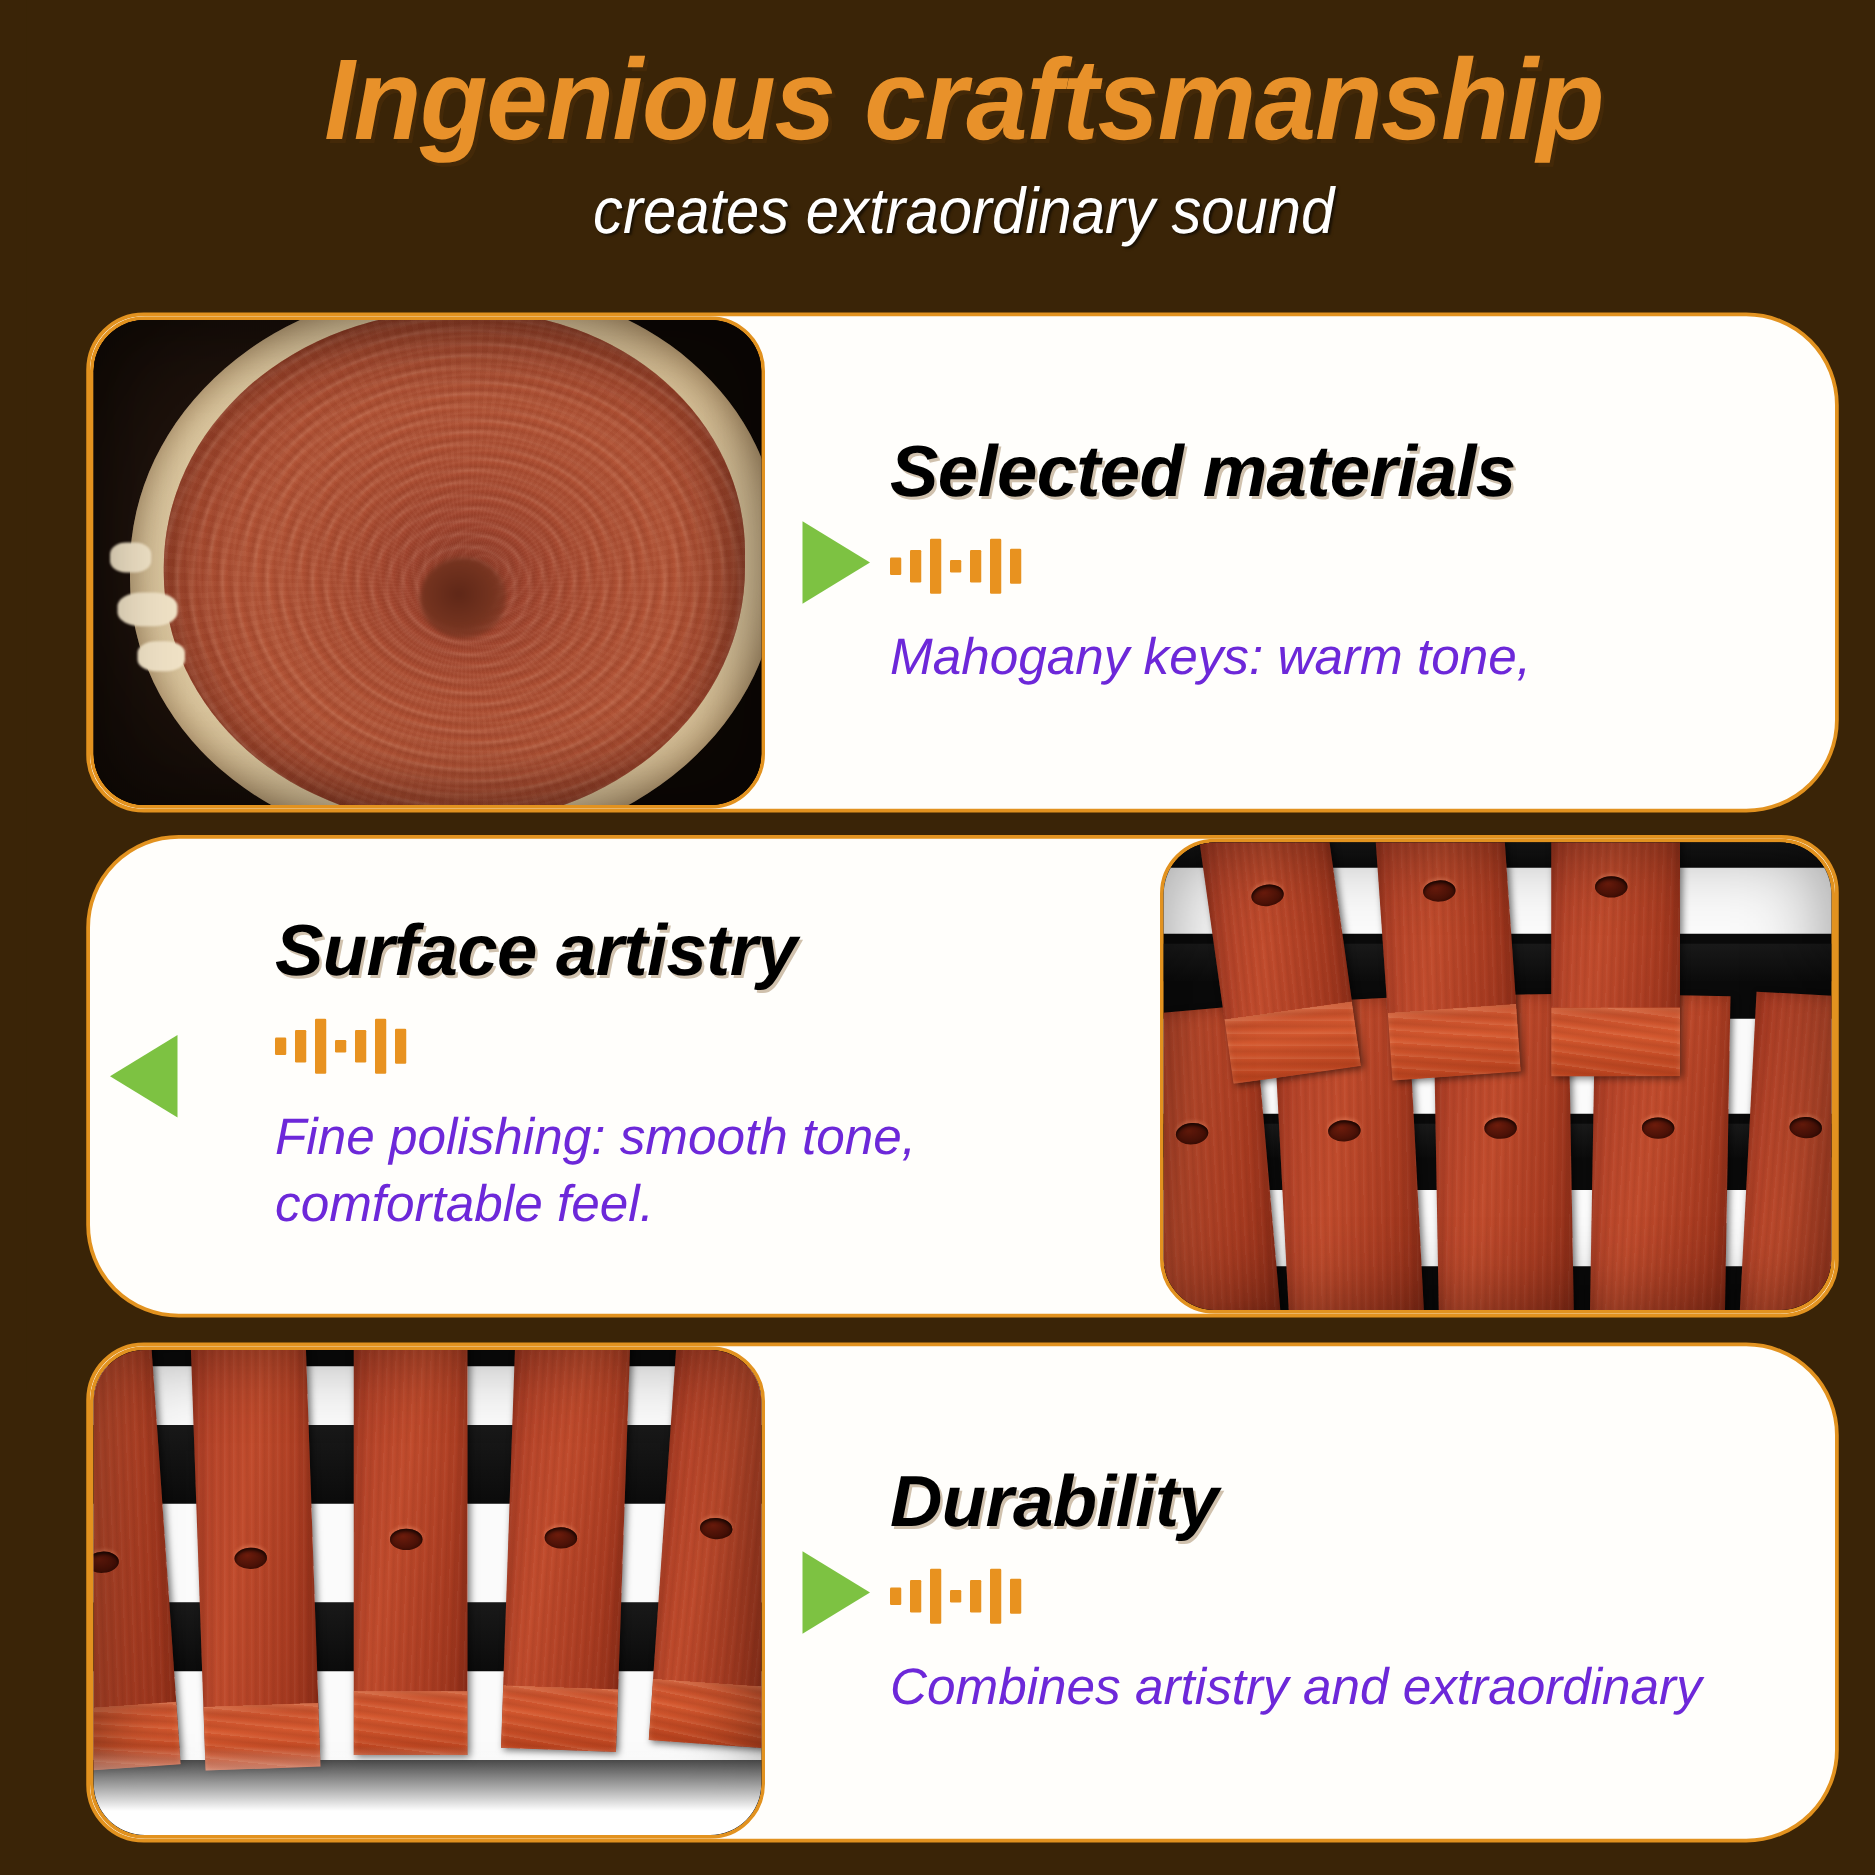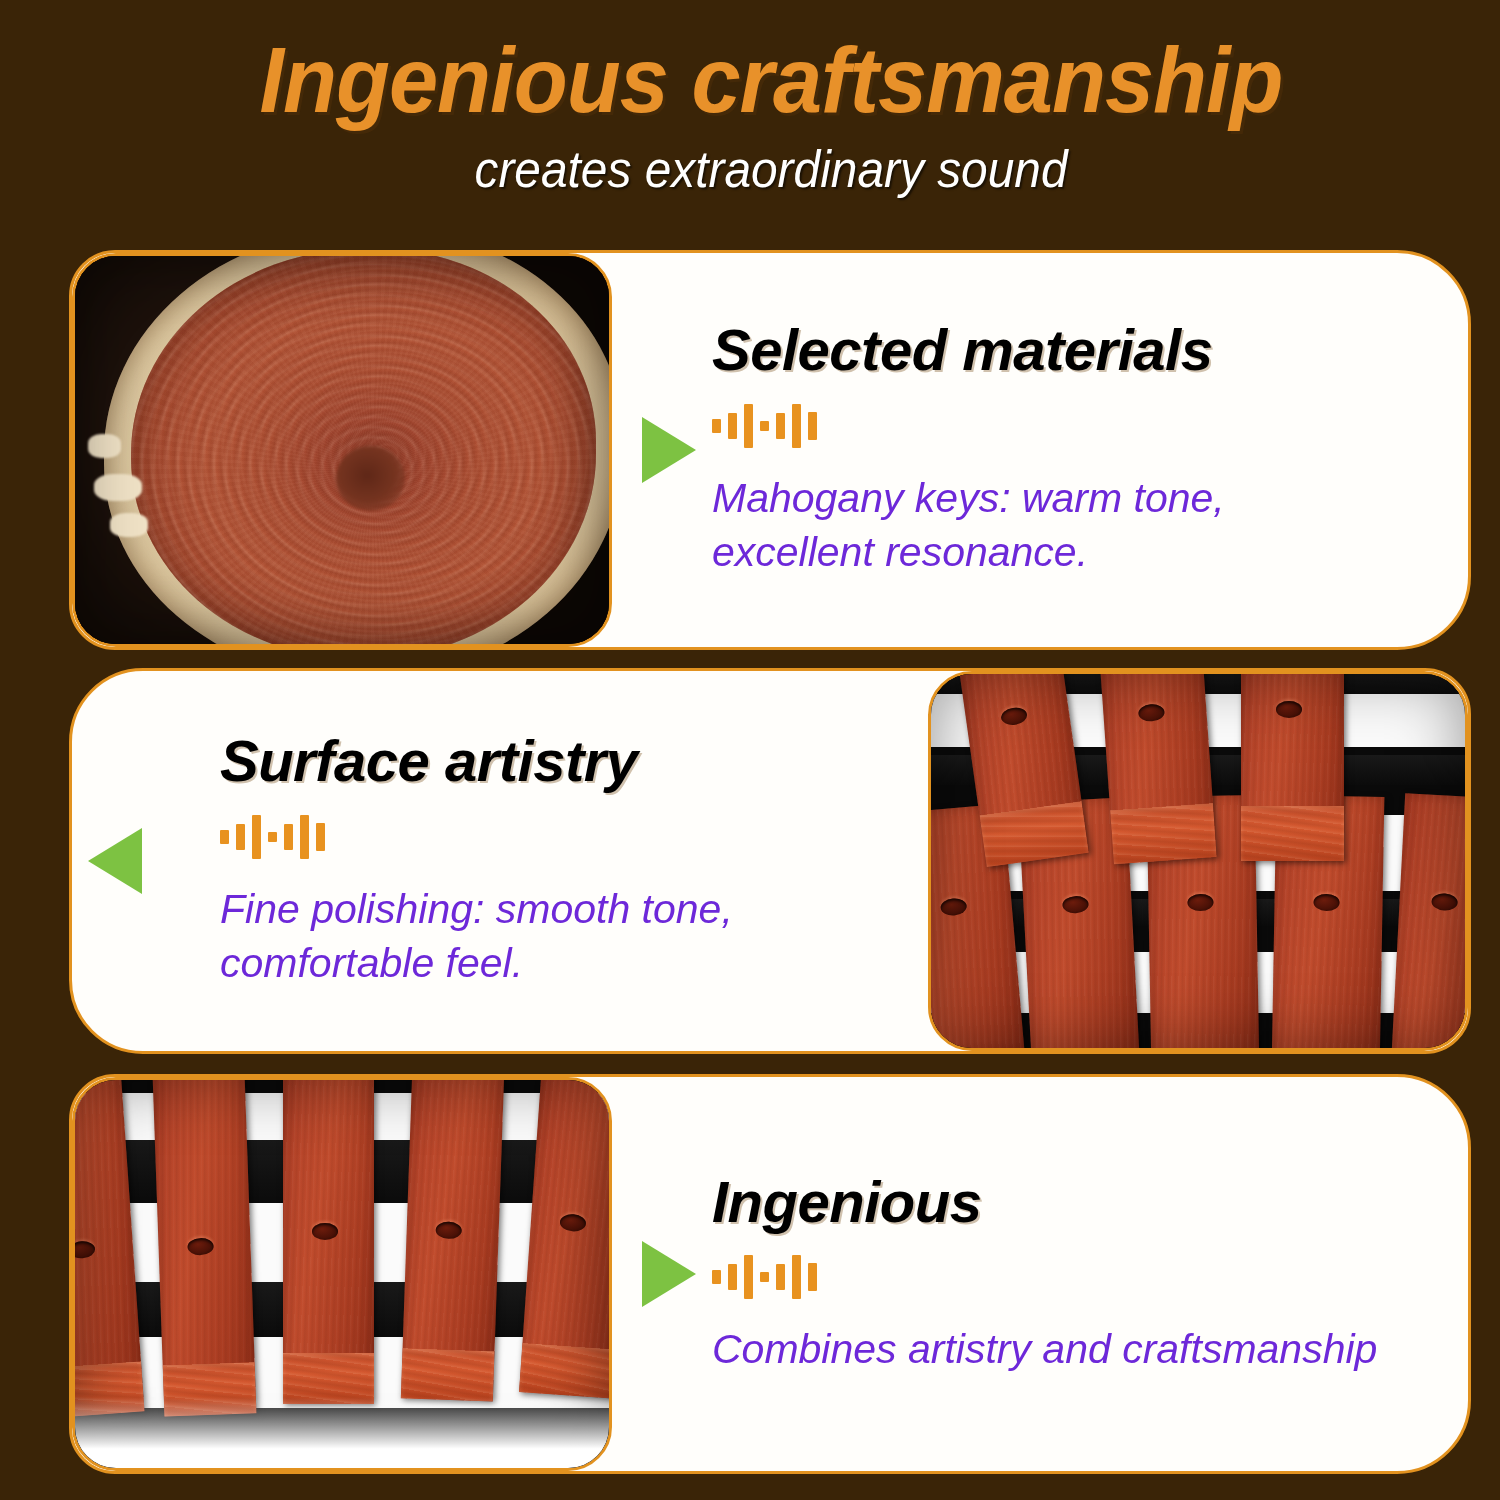--- a/index.html
+++ b/index.html
@@ -369,21 +369,20 @@
             <span style="height:14px"></span>
               <span style="height:26px"></span>
               <span style="height:44px"></span>
               <span style="height:10px"></span>
               <span style="height:26px"></span>
               <span style="height:44px"></span>
               <span style="height:28px"></span>
           </div>
           <p class="card-desc">
             <span class="dline">Mahogany keys: warm tone,</span>
-            <span class="dline">excellent resonance.</span>
           </p>
         </div>
       </div>
 
     </div>
   </div>
 
   <div class="card" id="card-2">
     <div class="card-row reverse">
 
@@ -528,32 +527,32 @@
         </div>
       </div>
 
       <div class="textblock">
         <div class="arrow">
           <svg width="62" height="74" viewBox="0 0 62 74">
             <polygon points="4,4 58,37 4,70" fill="#7dc242"></polygon>
           </svg>
         </div>
         <div class="copy">
-          <h2 class="card-heading">Ingenious</h2>
+          <h2 class="card-heading">Durability</h2>
           <div class="wave">
             <span style="height:14px"></span>
               <span style="height:26px"></span>
               <span style="height:44px"></span>
               <span style="height:10px"></span>
               <span style="height:26px"></span>
               <span style="height:44px"></span>
               <span style="height:28px"></span>
           </div>
           <p class="card-desc">
-            <span class="dline">Combines artistry and craftsmanship</span>
+            <span class="dline">Combines artistry and extraordinary</span>
           </p>
         </div>
       </div>
 
     </div>
   </div>
 
 </div>
 
 </body></html>

